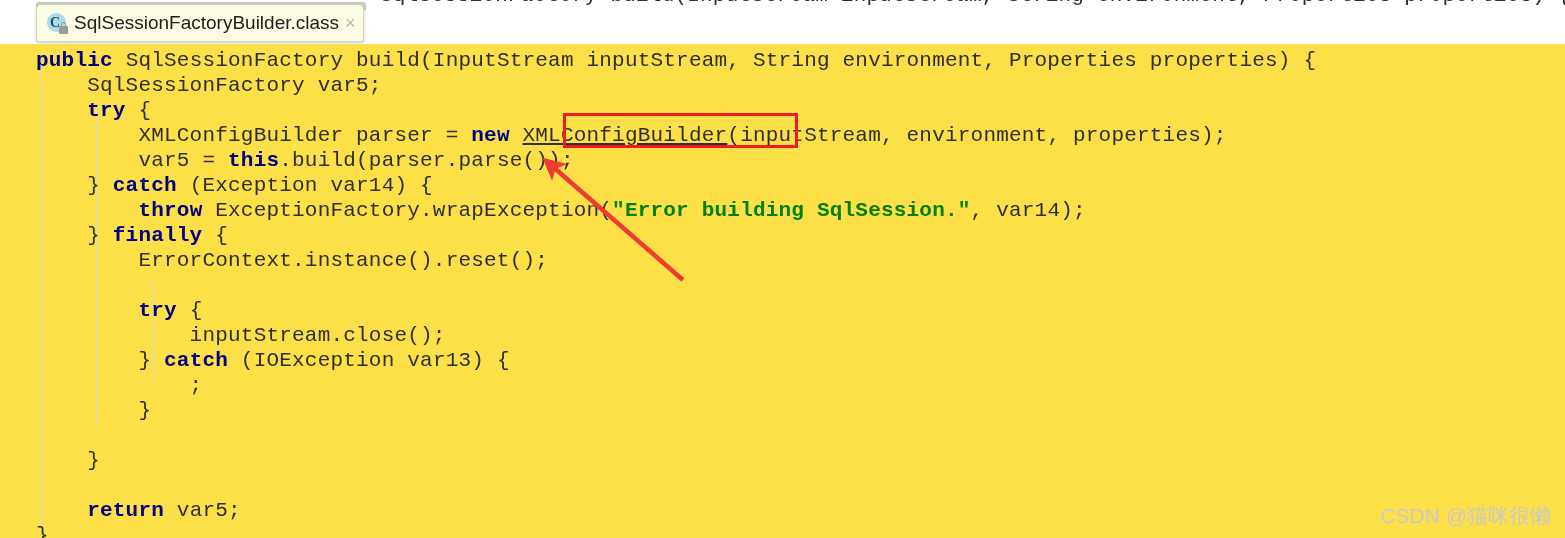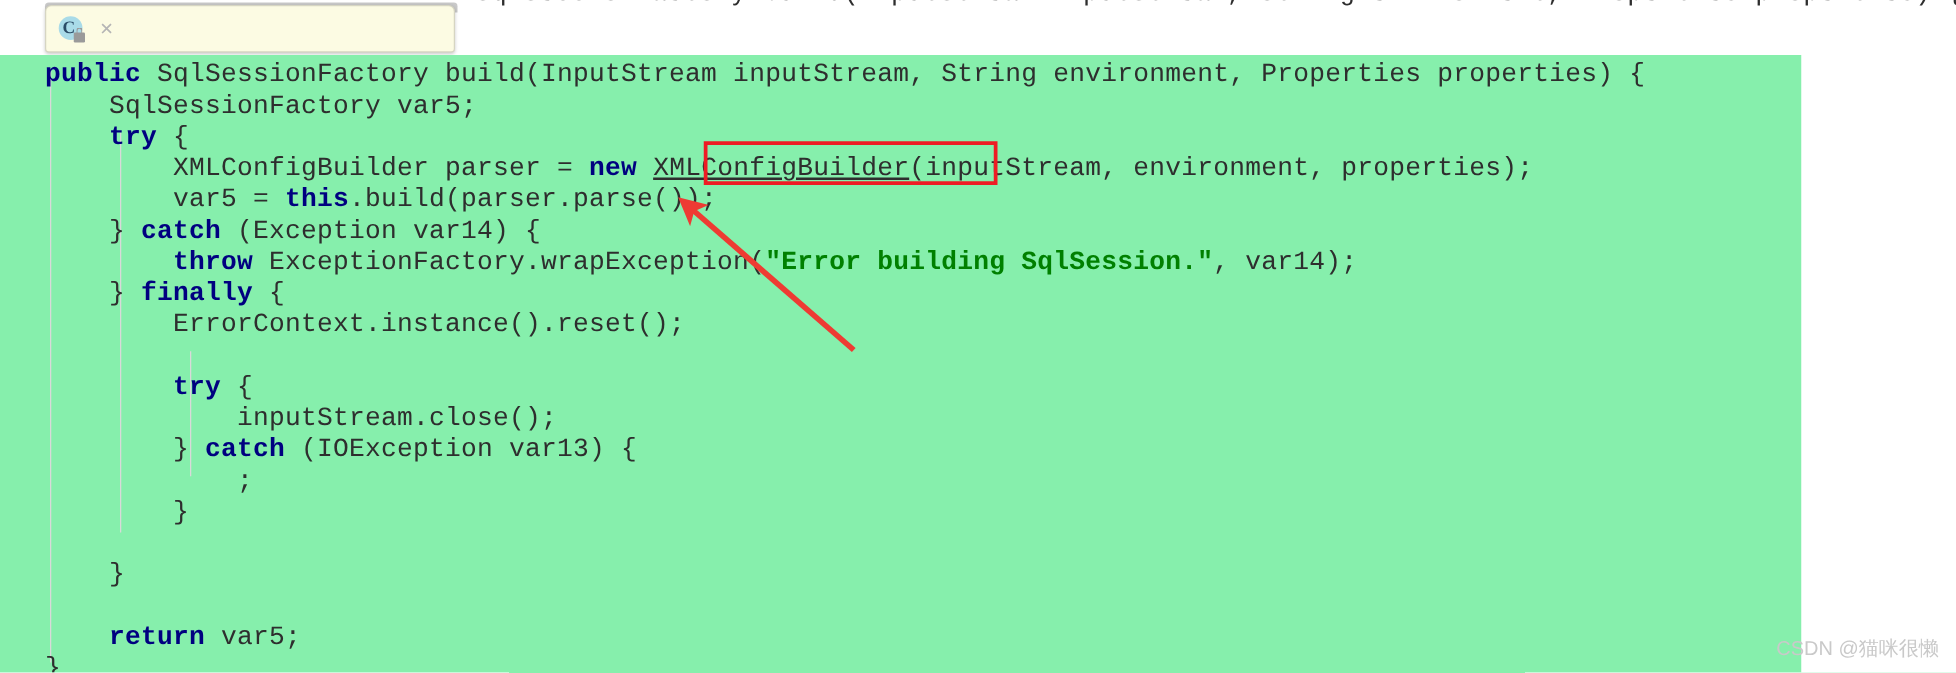--- a/index.html
+++ b/index.html
@@ -115,23 +115,23 @@
     line-height: 18px;
     flex: 0 0 auto;
     cursor: pointer;
   }
 
   
   .editor {
     position: absolute;
     top: 44px;
     left: 0;
-    width: 1441px;
+    width: 1565px;
     height: 494px;
-    background: #86efac;
+    background: #fde047;
     overflow: hidden;
   }
   .code {
     position: absolute;
     top: 4px;
     left: 36px;
     font-family: "Liberation Mono", monospace;
     font-size: 21px;
     line-height: 25px;
     color: #2e2e2e;
@@ -171,39 +171,40 @@
     height: 538px;
     pointer-events: none;
   }
 
   
   .watermark {
     position: absolute;
     right: 14px;
     bottom: 8px;
     font-family: "Liberation Sans", sans-serif;
-    font-size: 16px;
+    font-size: 21px;
     color: #c9c9c9;
     white-space: nowrap;
     text-align: center;
   }
 </style>
 </head>
 <body>
 
 <div class="clipped-line">SqlSessionFactory build(InputStream inputStream, String environment, Properties properties) {</div>
 
 <div class="tab-strip">
   <div class="tab-shadow"></div>
   <div class="tab">
     <span class="tab-icon">
       <span class="disc"></span>
       <span class="cletter">C</span>
       <span class="lock"></span>
     </span>
+    <span class="tab-title">SqlSessionFactoryBuilder.class</span>
     <span class="tab-close">×</span>
   </div>
 </div>
 
 <div class="editor">
   <div class="guide" style="left:40px; top:12px; height:474px;"></div>
   <div class="guide" style="left:96px; top:62px; height:320px;"></div>
   <div class="guide" style="left:152px; top:237px; height:100px;"></div>
 
   <div class="code" id="code-block"><span class="ln"><span class="kw">public </span><span class="plain">SqlSessionFactory build(InputStream inputStream, String environment, Properties properties) {</span></span><span class="ln"><span class="plain">    SqlSessionFactory var5;</span></span><span class="ln"><span class="plain">    </span><span class="kw">try</span><span class="plain"> {</span></span><span class="ln"><span class="plain">        XMLConfigBuilder parser = </span><span class="kw">new</span><span class="plain"> </span><span class="hl">XMLConfigBuilder</span><span class="plain">(inputStream, environment, properties);</span></span><span class="ln"><span class="plain">        var5 = </span><span class="kw">this</span><span class="plain">.build(parser.parse());</span></span><span class="ln"><span class="plain">    } </span><span class="kw">catch</span><span class="plain"> (Exception var14) {</span></span><span class="ln"><span class="plain">        </span><span class="kw">throw</span><span class="plain"> ExceptionFactory.wrapException(</span><span class="str">"Error building SqlSession."</span><span class="plain">, var14);</span></span><span class="ln"><span class="plain">    } </span><span class="kw">finally</span><span class="plain"> {</span></span><span class="ln"><span class="plain">        ErrorContext.instance().reset();</span></span><span class="ln">&nbsp;</span><span class="ln"><span class="plain">        </span><span class="kw">try</span><span class="plain"> {</span></span><span class="ln"><span class="plain">            inputStream.close();</span></span><span class="ln"><span class="plain">        } </span><span class="kw">catch</span><span class="plain"> (IOException var13) {</span></span><span class="ln"><span class="plain">            ;</span></span><span class="ln"><span class="plain">        }</span></span><span class="ln">&nbsp;</span><span class="ln"><span class="plain">    }</span></span><span class="ln">&nbsp;</span><span class="ln"><span class="plain">    </span><span class="kw">return</span><span class="plain"> var5;</span></span><span class="ln"><span class="plain">}</span></span></div>

